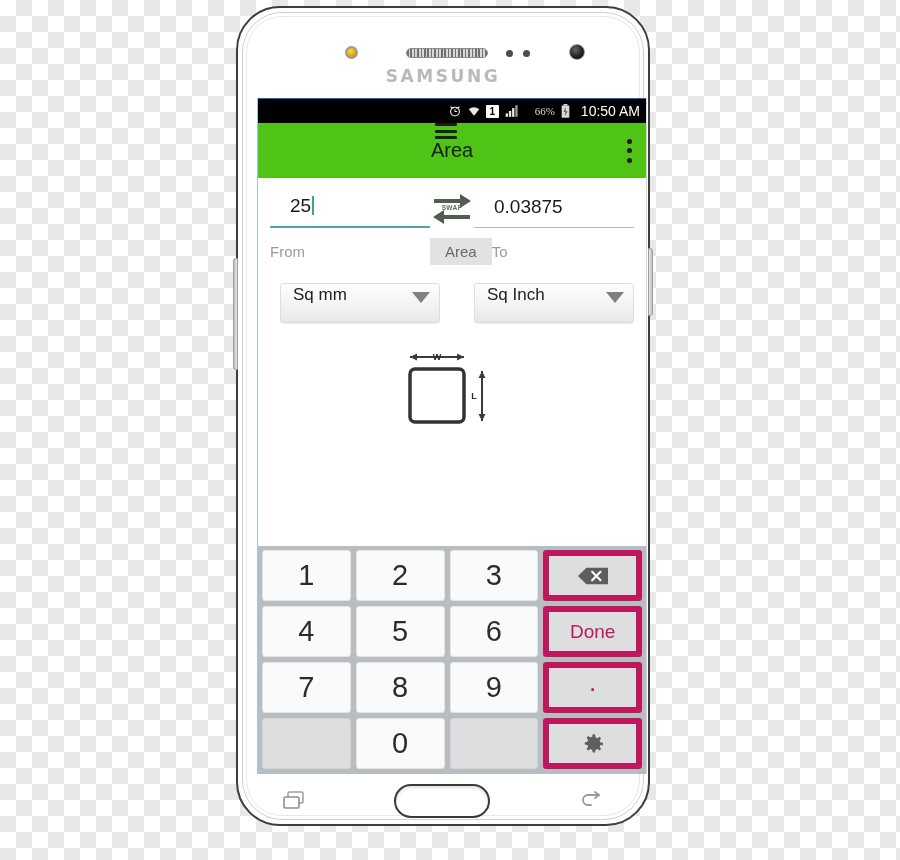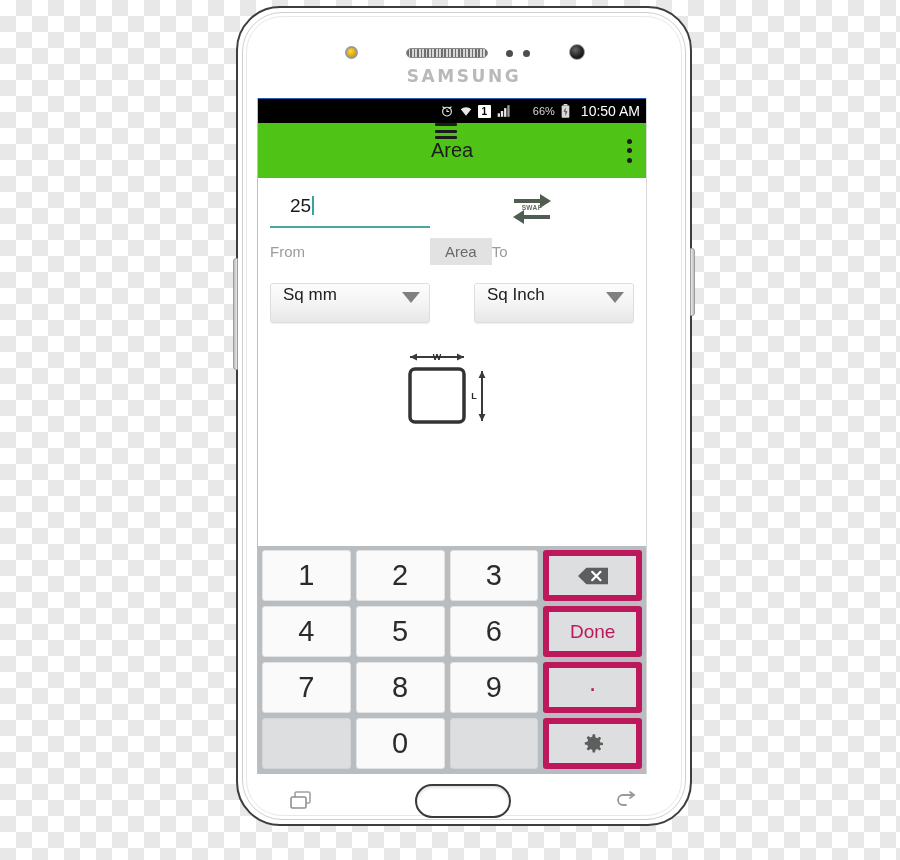--- a/index.html
+++ b/index.html
@@ -18,21 +18,21 @@
     background-position: 0 0, 16px 16px;
     overflow: hidden;
     position: relative;
   }
 
   
   .phone {
     position: absolute;
     left: 236px;
     top: 6px;
-    width: 456px;
+    width: 414px;
     height: 820px;
     border-radius: 44px;
     background: #ffffff;
     border: 2px solid #3d3d3d;
     box-sizing: border-box;
     box-shadow: 0 0 0 1px rgba(255,255,255,0.9) inset;
   }
   .phone-inner-ring {
     position: absolute;
     left: 4px; top: 4px; right: 4px; bottom: 4px;
@@ -170,22 +170,22 @@
     font-size: 10px;
     font-weight: bold;
     line-height: 13px;
     text-align: center;
     border-radius: 1px;
     font-family: "Liberation Sans", sans-serif;
   }
   .sb-batt-pct {
     font-size: 11px;
     color: #d8d8d8;
-    font-family: Liberation Sans, sans-serif;
-    margin-left: 7px;
+    font-family: Liberation Serif, serif;
+    margin-left: 1px;
     padding-left: 10px;
   }
   .sb-clock {
     font-size: 14px;
     color: #ffffff;
     font-family: "Liberation Sans", sans-serif;
     margin-left: 5px;
   }
 
   
@@ -337,20 +337,21 @@
     height: 40px;
     background: linear-gradient(to bottom, #fdfdfd 0%, #f3f3f3 55%, #e7e7e7 100%);
     border: 1px solid #dedede;
     border-radius: 3px;
     box-sizing: border-box;
     display: flex;
     align-items: center;
     justify-content: space-between;
     padding: 0 9px 16px 12px;
     box-shadow: 0 1px 1px rgba(0,0,0,0.07);
+    margin-left: 10px;
   }
   .spinner .sp-text {
     font-size: 17px;
     color: #212121;
     font-family: "Liberation Sans", sans-serif;
   }
   .sp-arrow {
     width: 0; height: 0;
     border-left: 9px solid transparent;
     border-right: 9px solid transparent;
@@ -502,20 +503,24 @@
         <div class="swap-wrap">
           <div class="swap-icon">
             <svg width="44" height="34" viewBox="0 0 44 34">
               <path d="M4 7 H30 V2 L41 9 L30 16 V11 H4 Z" fill="#525d52"></path>
               <path d="M40 27 H14 V32 L3 25 L14 18 V23 H40 Z" fill="#525d52"></path>
             </svg>
             <div class="swap-label">SWAP</div>
           </div>
         </div>
 
+        <div class="field to">
+          <div class="value">0.03875</div>
+          <div class="underline"></div>
+        </div>
       </div>
 
       <div class="row-labels">
         <div class="lbl from">From</div>
         <div class="reset-wrap">
           <button class="reset-btn">Area</button>
         </div>
         <div class="lbl to">To</div>
       </div>
 

